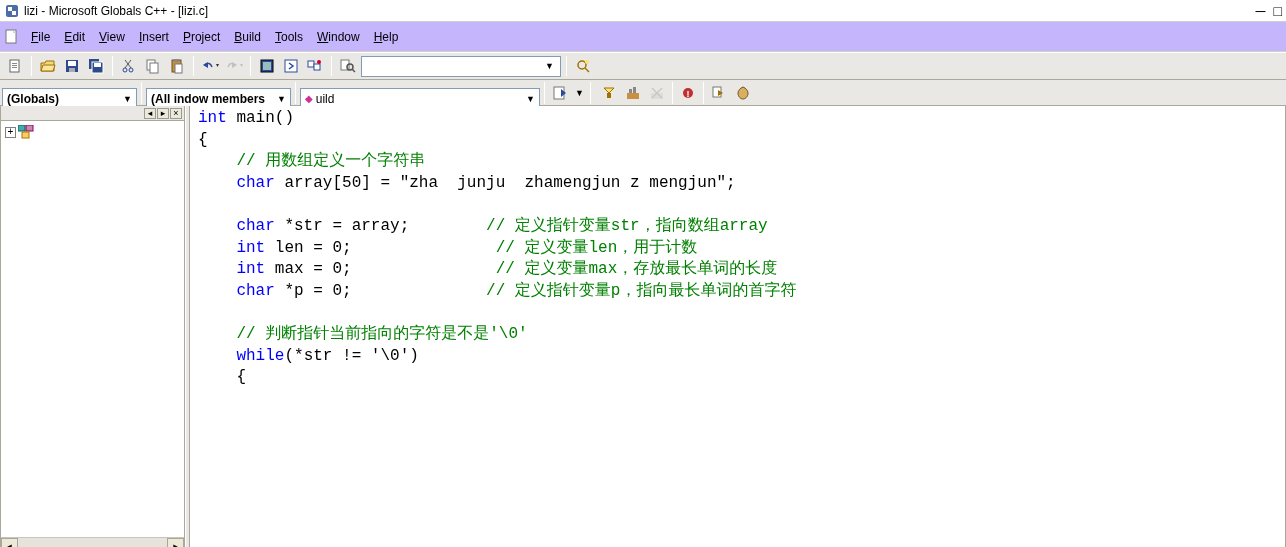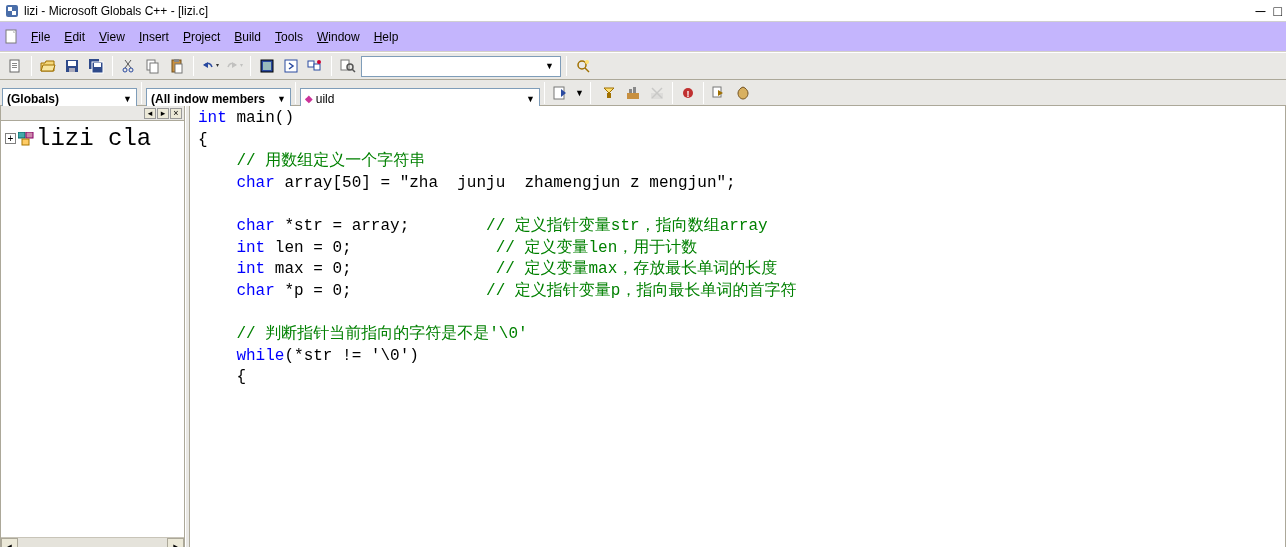--- a/index.html
+++ b/index.html
@@ -359,21 +359,20 @@
     <div class="tree">
       <div class="tree-row">
         <span class="tree-plus">+</span>
         <span class="tree-icon">
           <svg width="16" height="14">
               <rect x="0" y="0" width="7" height="6" fill="#4aa" stroke="#066"></rect>
               <rect x="8" y="0" width="7" height="6" fill="#c8a" stroke="#806"></rect>
               <rect x="4" y="7" width="7" height="6" fill="#fc6" stroke="#a70"></rect>
             </svg>
         </span>
-        <span>lizi cla</span>
       </div>
     </div>
     <div class="scroll-h">
       <span class="scroll-h-btn">◂</span>
       <span class="scroll-h-track"></span>
       <span class="scroll-h-btn">▸</span>
     </div>
   </div>
   <div class="splitter"></div>
   <div class="editor"><span class="kw">int</span><span> main()</span>

